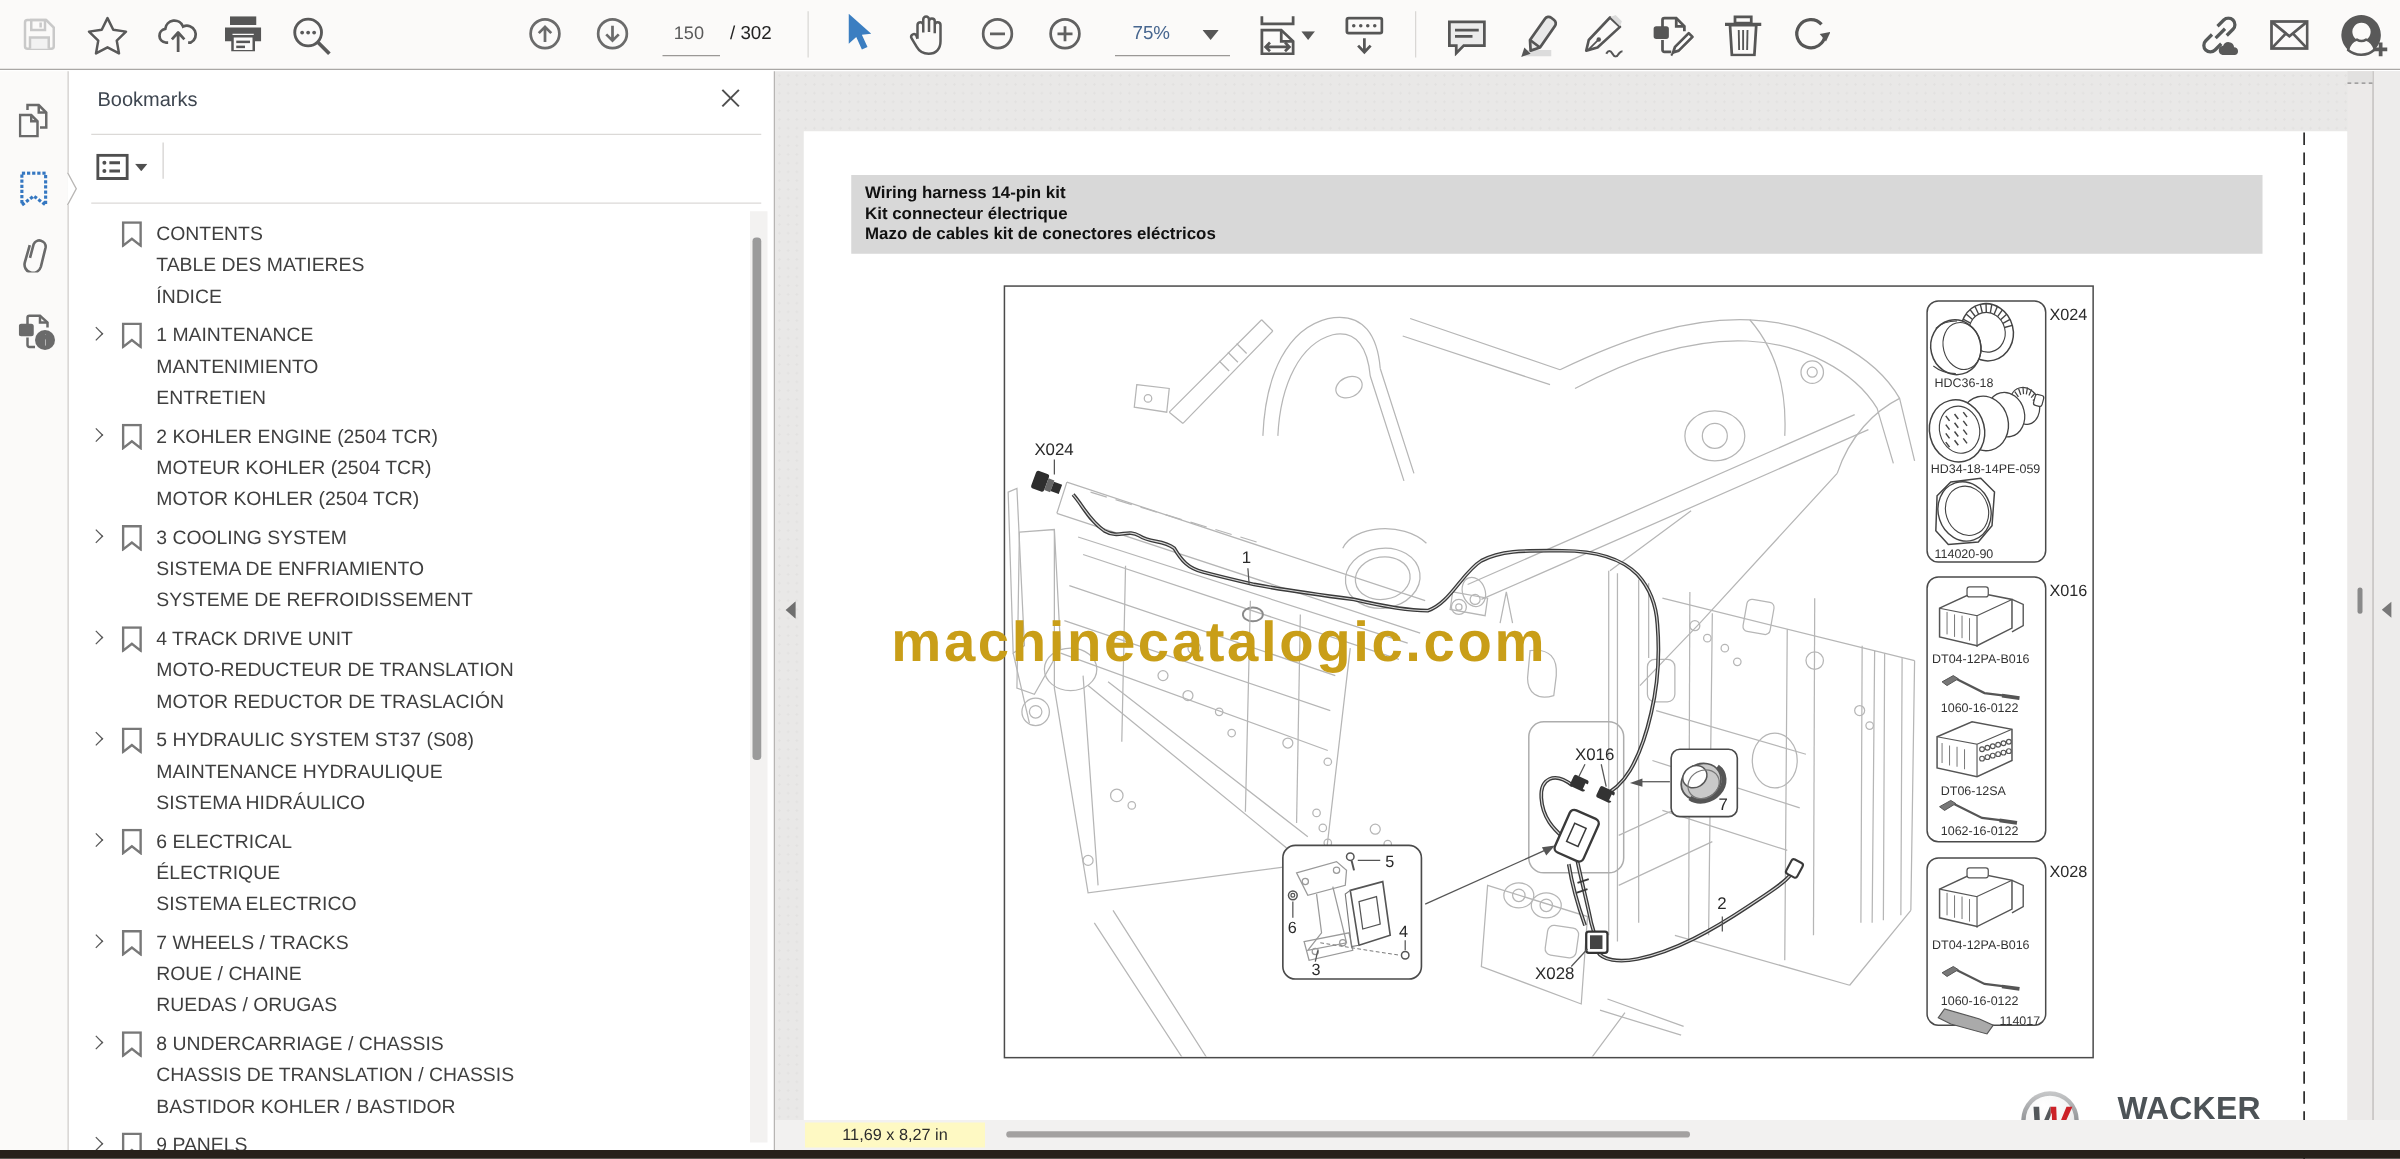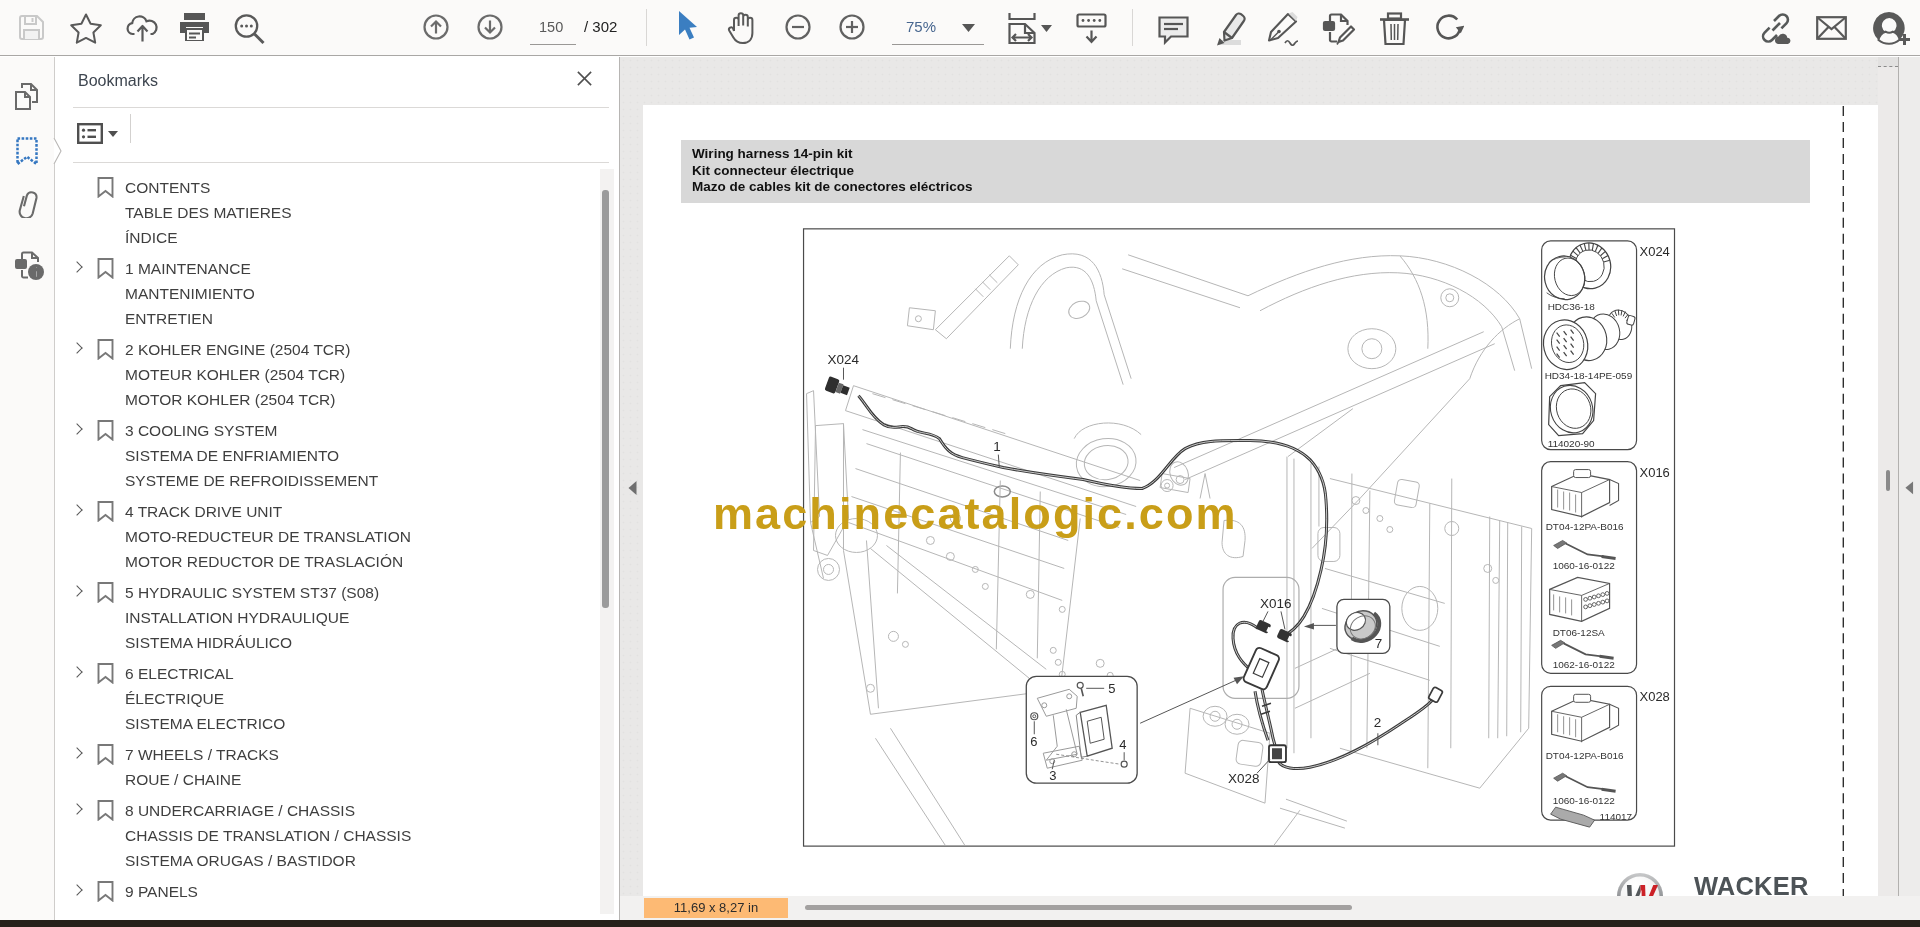--- a/index.html
+++ b/index.html
@@ -37,21 +37,21 @@
   #fig { position:absolute; left:0; top:0; width:1235px; height:839px; z-index:8; }
   .foot { position:absolute; color:#1d1d1d; }
 
   
   #vtrack { position:absolute; left:1878px; top:57px; width:21px; height:839px; background:#eceae9; border-right:1px solid #b2b0ae; z-index:7; }
   #vthumb { position:absolute; left:1878px; top:57px; width:20px; height:10px; background:#e2e1e0; border-bottom:1px dashed #8a8a8a; z-index:8; }
   #rcol { position:absolute; left:1899px; top:57px; width:21px; height:839px; background:#edecEB; z-index:7; }
 
   
   #status { position:absolute; left:620px; top:896px; width:1300px; height:24px; background:#f2f1f0; z-index:12; }
-  #dimbox { position:absolute; left:24px; top:2px; width:144px; height:20px; background:#fdba74; color:#2c2c2c; font-size:13px; text-align:center; line-height:20px; }
+  #dimbox { position:absolute; left:24px; top:2px; width:144px; height:20px; background:#fef9c3; color:#2c2c2c; font-size:13px; text-align:center; line-height:20px; }
   #hthumb { position:absolute; left:185px; top:9px; width:547px; height:5px; background:#a3a1a0; border-radius:3px; }
   #darkbar { position:absolute; left:0; top:920px; width:1920px; height:7px; background:#27201a; z-index:30; }
 
   svg text { font-family:"Liberation Sans", sans-serif; }
 </style>
 </head>
 <body>
 
 <div id="toolbar">
 
@@ -309,48 +309,49 @@
         <div class="ln">4 TRACK DRIVE UNIT</div>
         <div class="ln">MOTO-REDUCTEUR DE TRANSLATION</div>
         <div class="ln">MOTOR REDUCTOR DE TRASLACIÓN</div>
       </div>
       <div class="bgrp">
         <div class="chev"></div>
         <svg class="bico" width="17" height="21" viewBox="0 0 17 21" fill="none" stroke="#787878" stroke-width="1.9">
           <path d="M1.5 1 H15.5 V19.5 L8.5 14 1.5 19.5 Z"></path>
         </svg>
         <div class="ln">5 HYDRAULIC SYSTEM ST37 (S08)</div>
-        <div class="ln">INSTALLATION HYDRAULIQUE</div>
+        <div class="ln">MAINTENANCE HYDRAULIQUE</div>
         <div class="ln">SISTEMA HIDRÁULICO</div>
       </div>
       <div class="bgrp">
         <div class="chev"></div>
         <svg class="bico" width="17" height="21" viewBox="0 0 17 21" fill="none" stroke="#787878" stroke-width="1.9">
           <path d="M1.5 1 H15.5 V19.5 L8.5 14 1.5 19.5 Z"></path>
         </svg>
         <div class="ln">6 ELECTRICAL</div>
         <div class="ln">ÉLECTRIQUE</div>
         <div class="ln">SISTEMA ELECTRICO</div>
       </div>
       <div class="bgrp">
         <div class="chev"></div>
         <svg class="bico" width="17" height="21" viewBox="0 0 17 21" fill="none" stroke="#787878" stroke-width="1.9">
           <path d="M1.5 1 H15.5 V19.5 L8.5 14 1.5 19.5 Z"></path>
         </svg>
         <div class="ln">7 WHEELS / TRACKS</div>
         <div class="ln">ROUE / CHAINE</div>
+        <div class="ln">RUEDAS / ORUGAS</div>
       </div>
       <div class="bgrp">
         <div class="chev"></div>
         <svg class="bico" width="17" height="21" viewBox="0 0 17 21" fill="none" stroke="#787878" stroke-width="1.9">
           <path d="M1.5 1 H15.5 V19.5 L8.5 14 1.5 19.5 Z"></path>
         </svg>
         <div class="ln">8 UNDERCARRIAGE / CHASSIS</div>
         <div class="ln">CHASSIS DE TRANSLATION / CHASSIS</div>
-        <div class="ln">SISTEMA ORUGAS / BASTIDOR</div>
+        <div class="ln">BASTIDOR KOHLER / BASTIDOR</div>
       </div>
       <div class="bgrp">
         <div class="chev"></div>
         <svg class="bico" width="17" height="21" viewBox="0 0 17 21" fill="none" stroke="#787878" stroke-width="1.9">
           <path d="M1.5 1 H15.5 V19.5 L8.5 14 1.5 19.5 Z"></path>
         </svg>
         <div class="ln">9 PANELS</div>
       </div>
     </div>
   <div id="bmscroll"></div>

